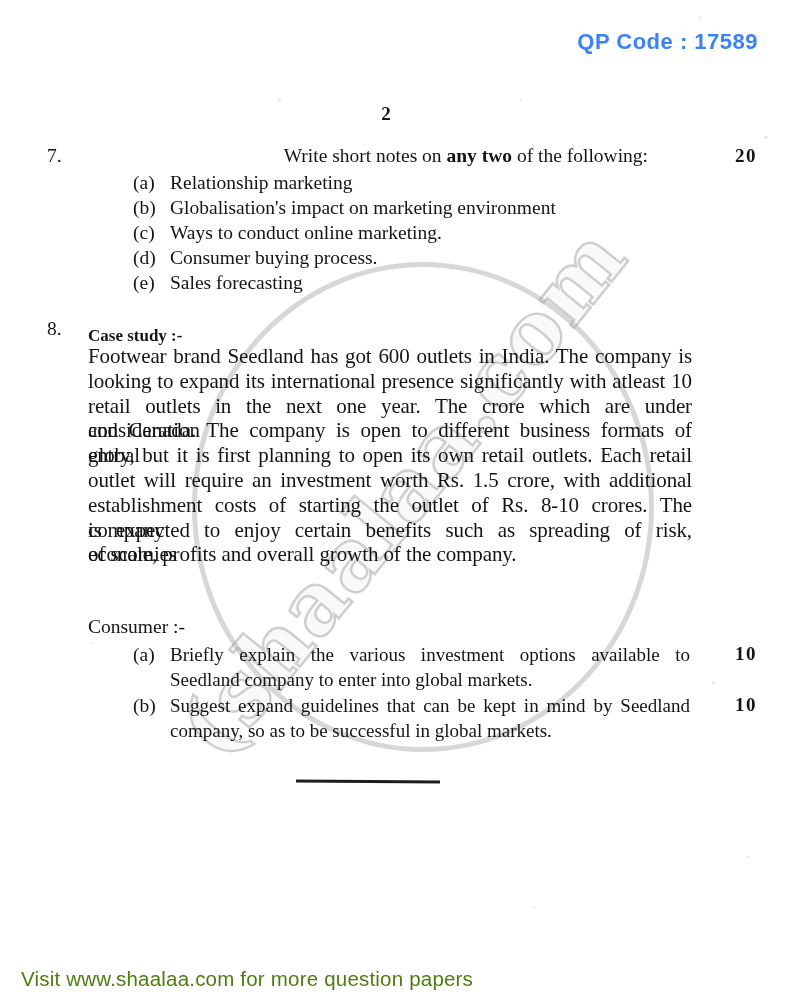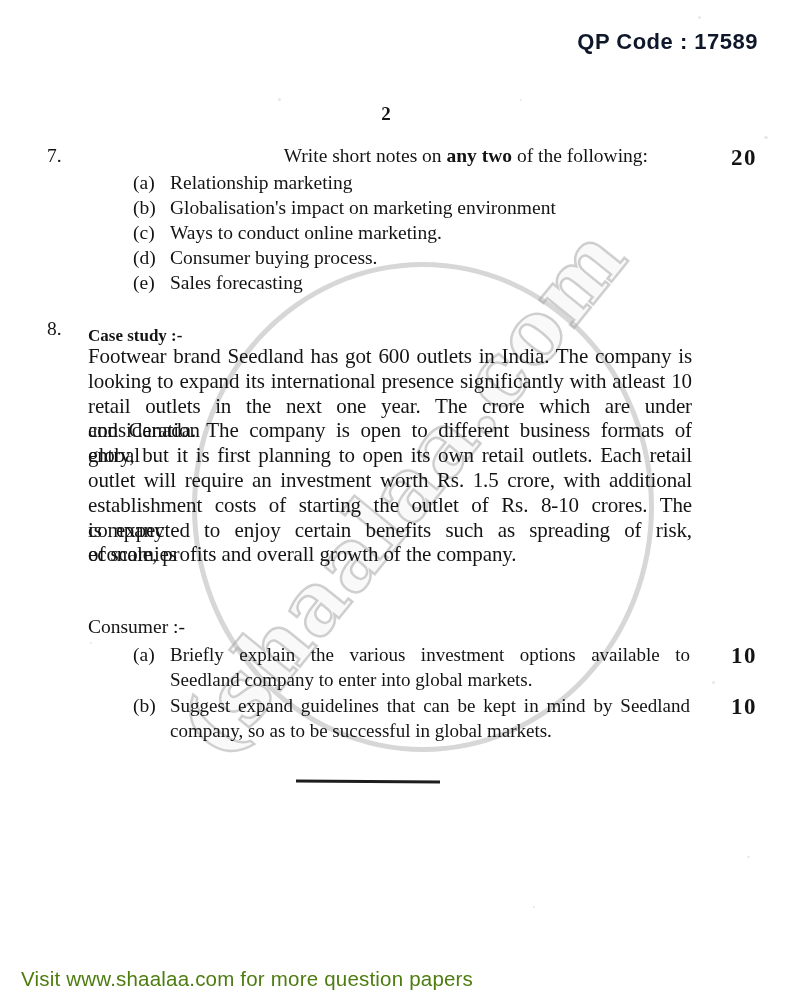--- a/index.html
+++ b/index.html
@@ -31,30 +31,30 @@
     color:rgba(210,210,210,0.14);
     -webkit-text-stroke:2.5px rgba(170,170,170,0.55);
     z-index:1;
   }
 
   
   .qp-code{
     position:absolute;top:29px;right:42px;
     font-family:"Liberation Sans", sans-serif;
     font-weight:bold;font-size:22px;letter-spacing:0.5px;
-    color:#0f172a;z-index:2;
+    color:#3b82f6;z-index:2;
   }
   .page-num{
     position:absolute;top:103px;left:0;width:772px;text-align:center;
     font-size:19px;font-weight:bold;z-index:2;
   }
   .qnum{position:absolute;left:47px;font-size:19.5px;z-index:2;}
   .marks{
     position:absolute;right:43px;width:40px;text-align:right;
-    font-size:23px;font-weight:bold;letter-spacing:1.5px;z-index:2;
+    font-size:19px;font-weight:bold;letter-spacing:1.5px;z-index:2;
   }
 
   
   .q7-prompt{position:absolute;left:88px;top:145px;width:560px;font-size:19.5px;z-index:2;text-align:right;}
   .q7-prompt b{font-weight:bold;}
   .q7-items{position:absolute;left:133px;top:170px;width:560px;z-index:2;}
   .item-row{display:flex;height:25px;line-height:25px;font-size:19.5px;}
   .item-label{width:37px;flex:0 0 37px;}
   .item-text{flex:1;}
 

